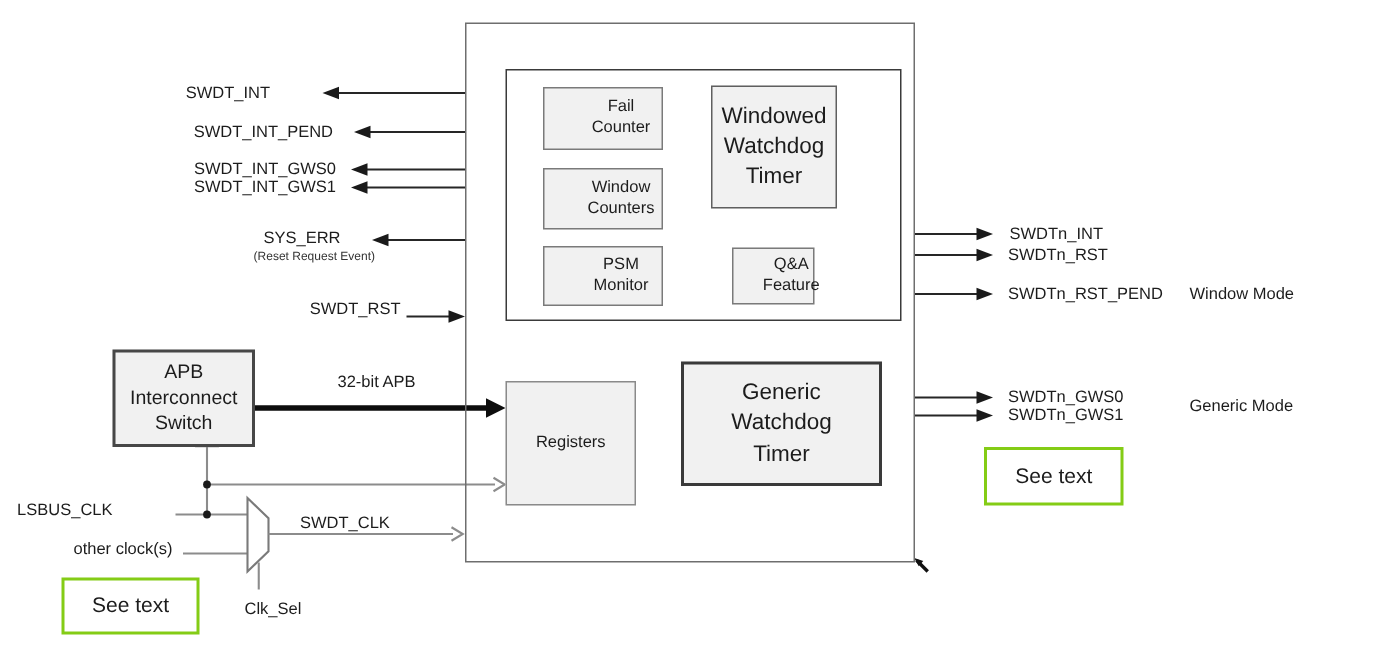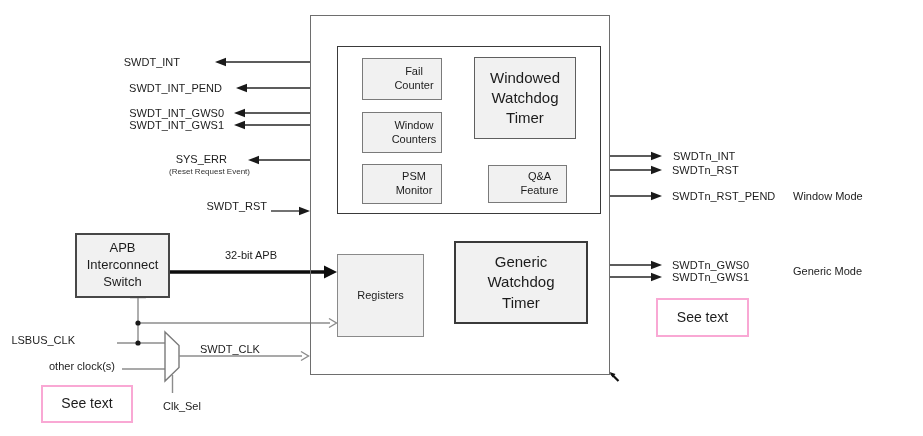--- a/index.html
+++ b/index.html
@@ -13,26 +13,26 @@
     position:absolute; box-sizing:border-box; display:flex;
     align-items:center; justify-content:center; text-align:center;
     white-space:pre-line; line-height:1.25;
   }
   .outer-box  { left:310px; top:15px;  width:300px; height:360px; border:1.5px solid #6e6e6e; background:transparent; }
   .inner-box  { left:337px; top:46px;  width:264px; height:168px; border:1.5px solid #3a3a3a; background:transparent; }
   .sub        { background:#f1f1f1; border:1.5px solid #7a7a7a; font-size:11px;padding-left:24px; }
   .fail       { left:362px; top:58px;  width:80px;  height:42px; }
   .wcount     { left:362px; top:112px; width:80px;  height:41px; }
   .psm        { left:362px; top:164px; width:80px;  height:40px; }
-  .qa         { left:488px; top:165px; width:79px;  height:38px; }
-  .wwt        { left:474px; top:57px;  width:102px; height:82px; background:#f1f1f1; border:1.5px solid #5f5f5f; font-size:15px; line-height:1.35; }
+  .qa         { left:488px; top:165px; width:55px;  height:38px; }
+  .wwt        { left:474px; top:57px;  width:84px; height:82px; background:#f1f1f1; border:1.5px solid #5f5f5f; font-size:15px; line-height:1.35; }
   .gwt        { left:454px; top:241px; width:134px; height:83px; background:#f1f1f1; border:2px solid #3a3a3a; font-size:15px; line-height:1.35; }
   .regs       { left:337px; top:254px; width:87px;  height:83px; background:#f1f1f1; border:1.5px solid #8a8a8a; font-size:11px; }
   .apb        { left:75px;  top:233px; width:95px;  height:65px; background:#f1f1f1; border:2px solid #474747; font-size:13px; line-height:1.3; }
-  .seetext    { background:#ffffff; border:2px solid #f9a8d4; font-size:14px; }
+  .seetext    { background:#ffffff; border:2px solid #84cc16; font-size:14px; }
   .seetext-l  { left:41px;  top:385px; width:92px;  height:38px; }
   .seetext-r  { left:656px; top:298px; width:93px;  height:39px; }
 
   .lbl { position:absolute; font-size:11px; white-space:nowrap; transform:translateY(-50%); }
   .lbl.ra { text-align:right; }
   .tiny { font-size:8px; color:#333333; }
 </style>
 </head>
 <body>
 

